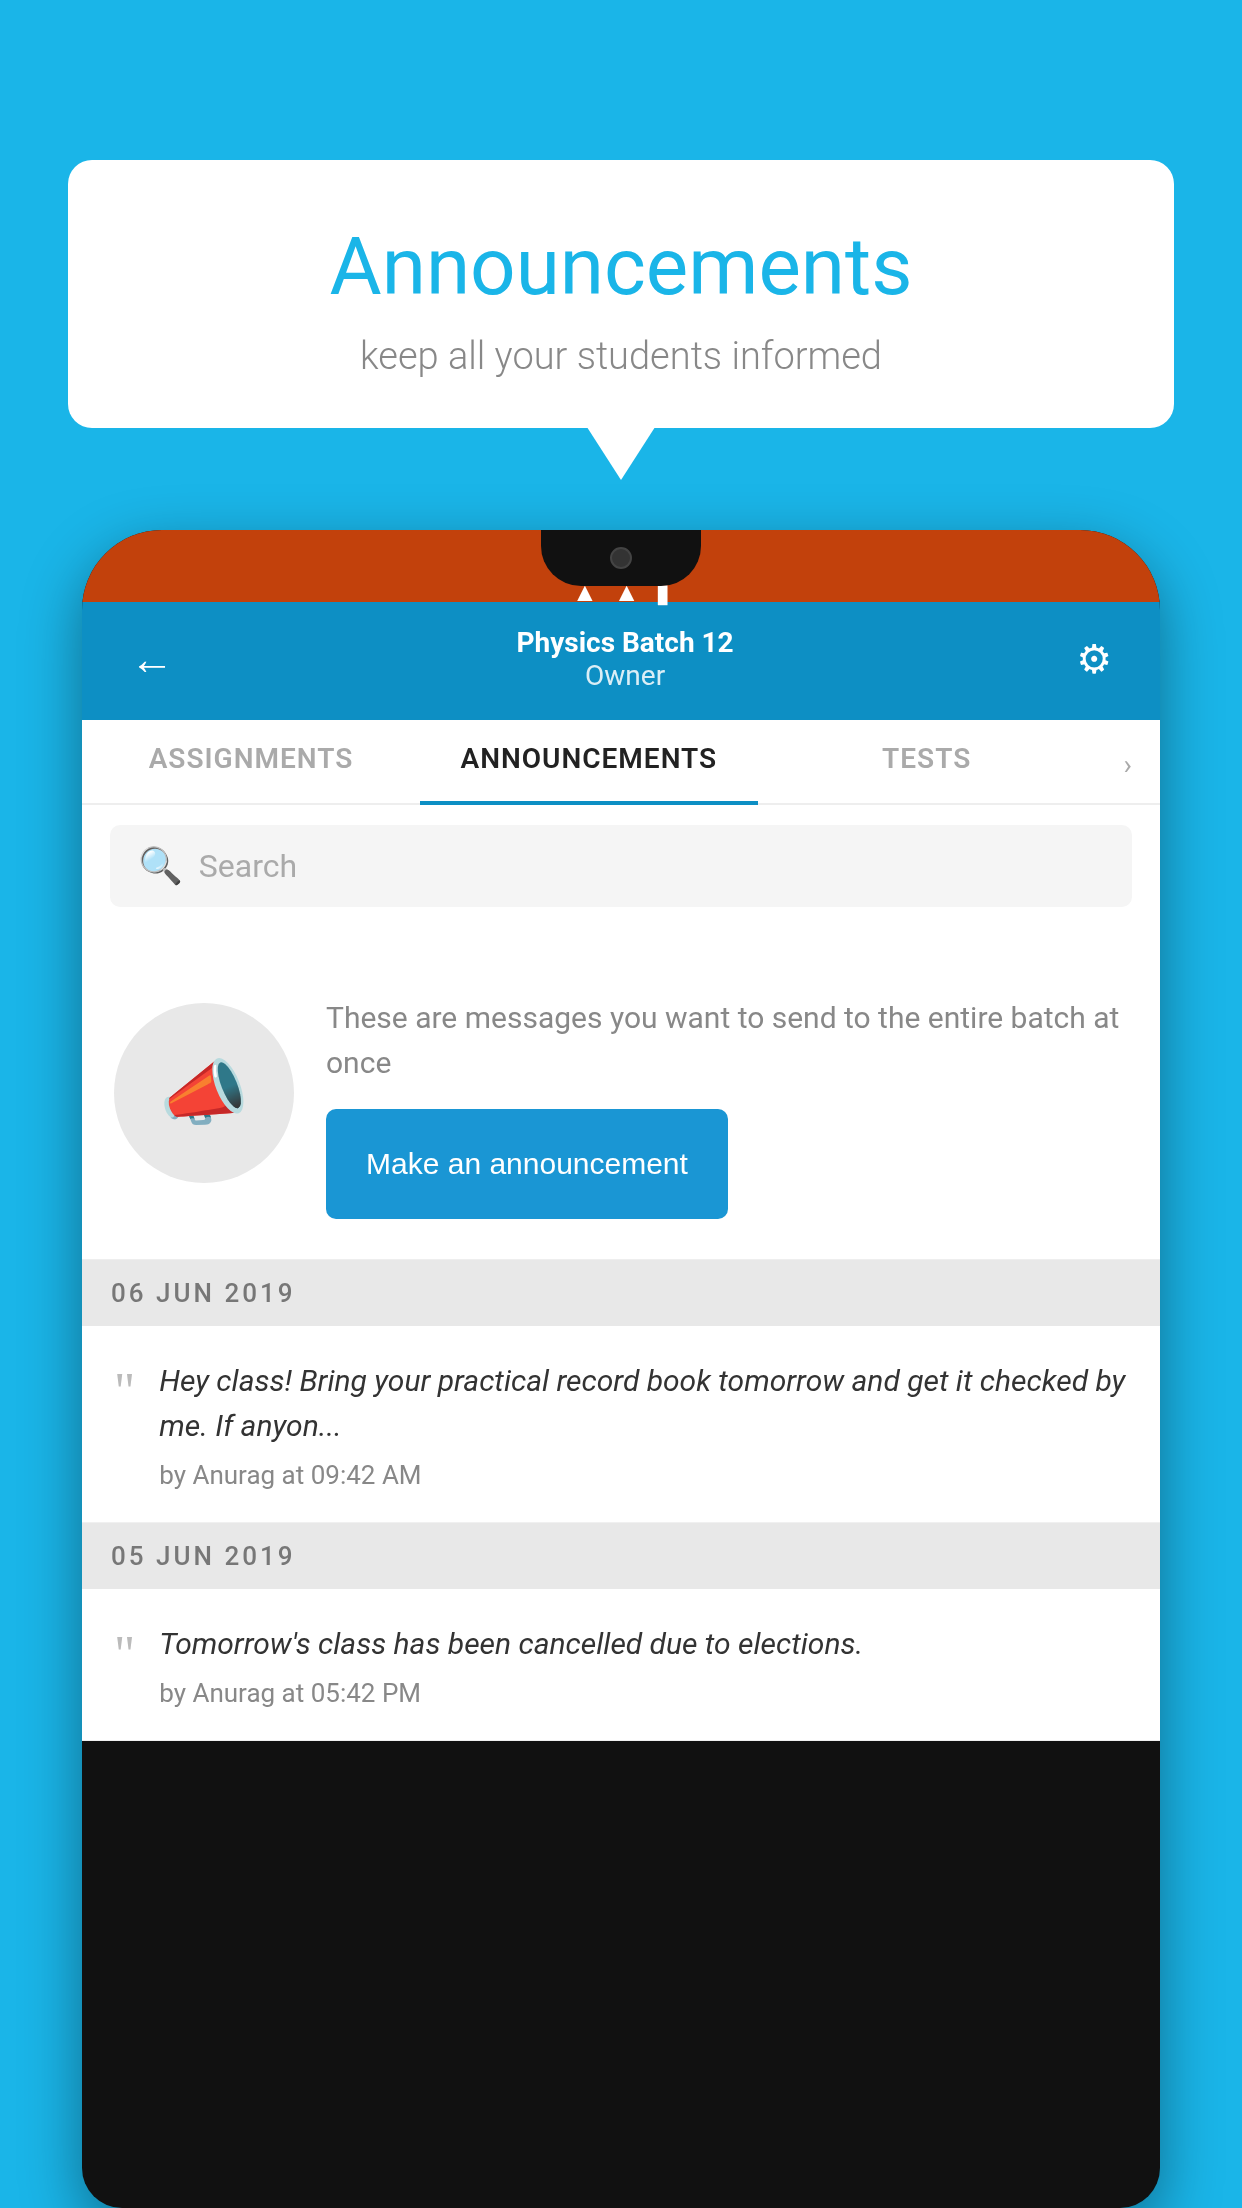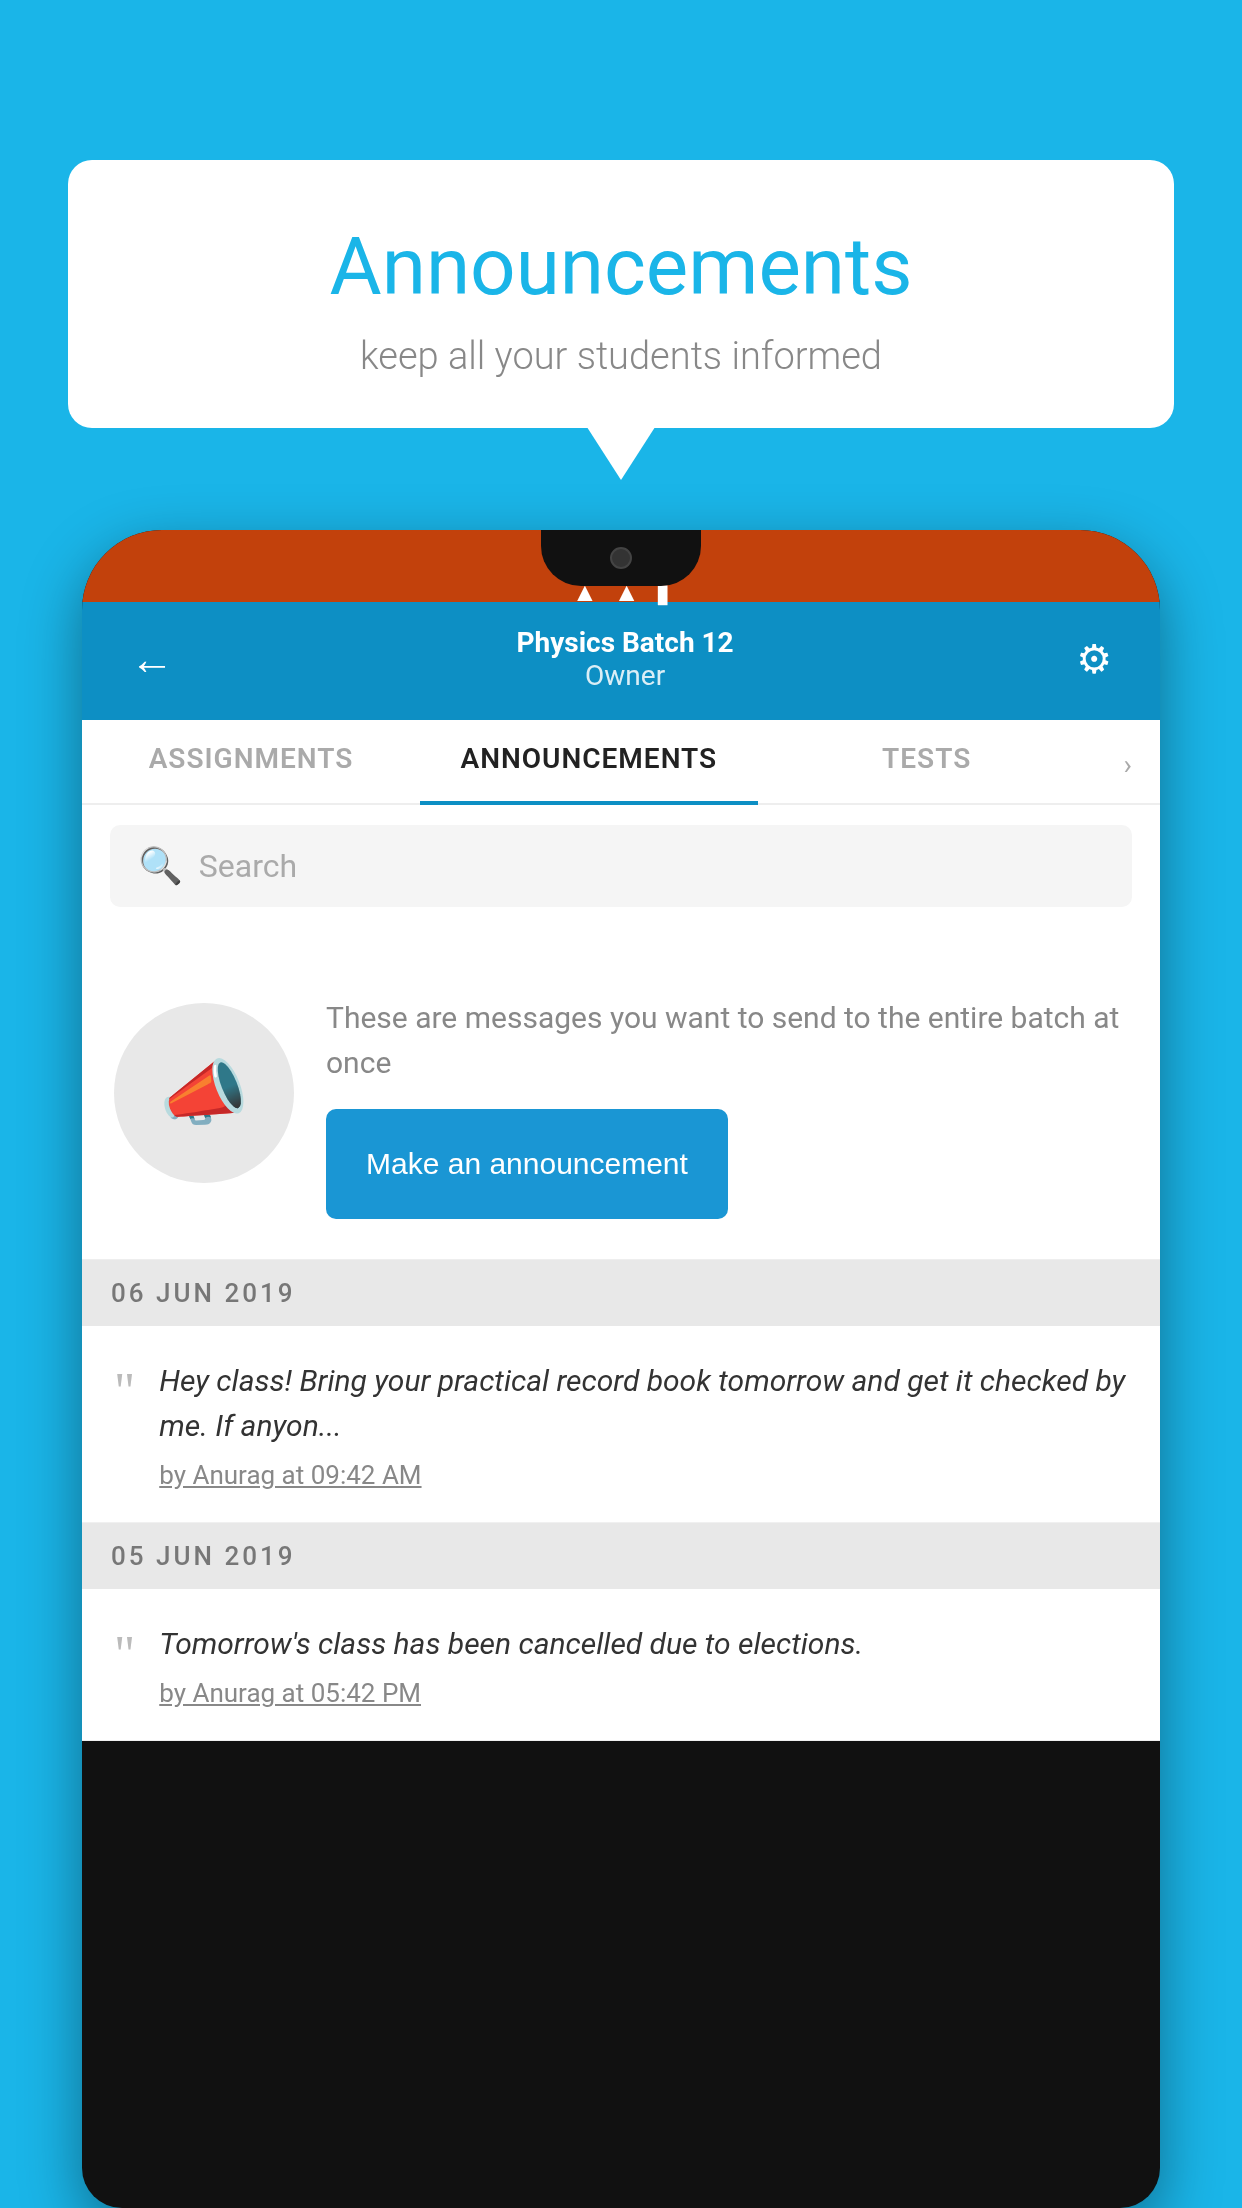--- a/index.html
+++ b/index.html
@@ -310,21 +310,20 @@
       color: #333;
       font-size: 30px;
       font-style: italic;
       line-height: 1.5;
       margin-bottom: 12px;
     }
 
     .announcement-meta {
       color: #888;
       font-size: 26px;
-      text-decoration: underline;
     }
   </style>
 </head>
 <body>
 
 <div class="speech-bubble">
   <div class="speech-bubble-title">Announcements</div>
   <div class="speech-bubble-subtitle">keep all your students informed</div>
 </div>
 

